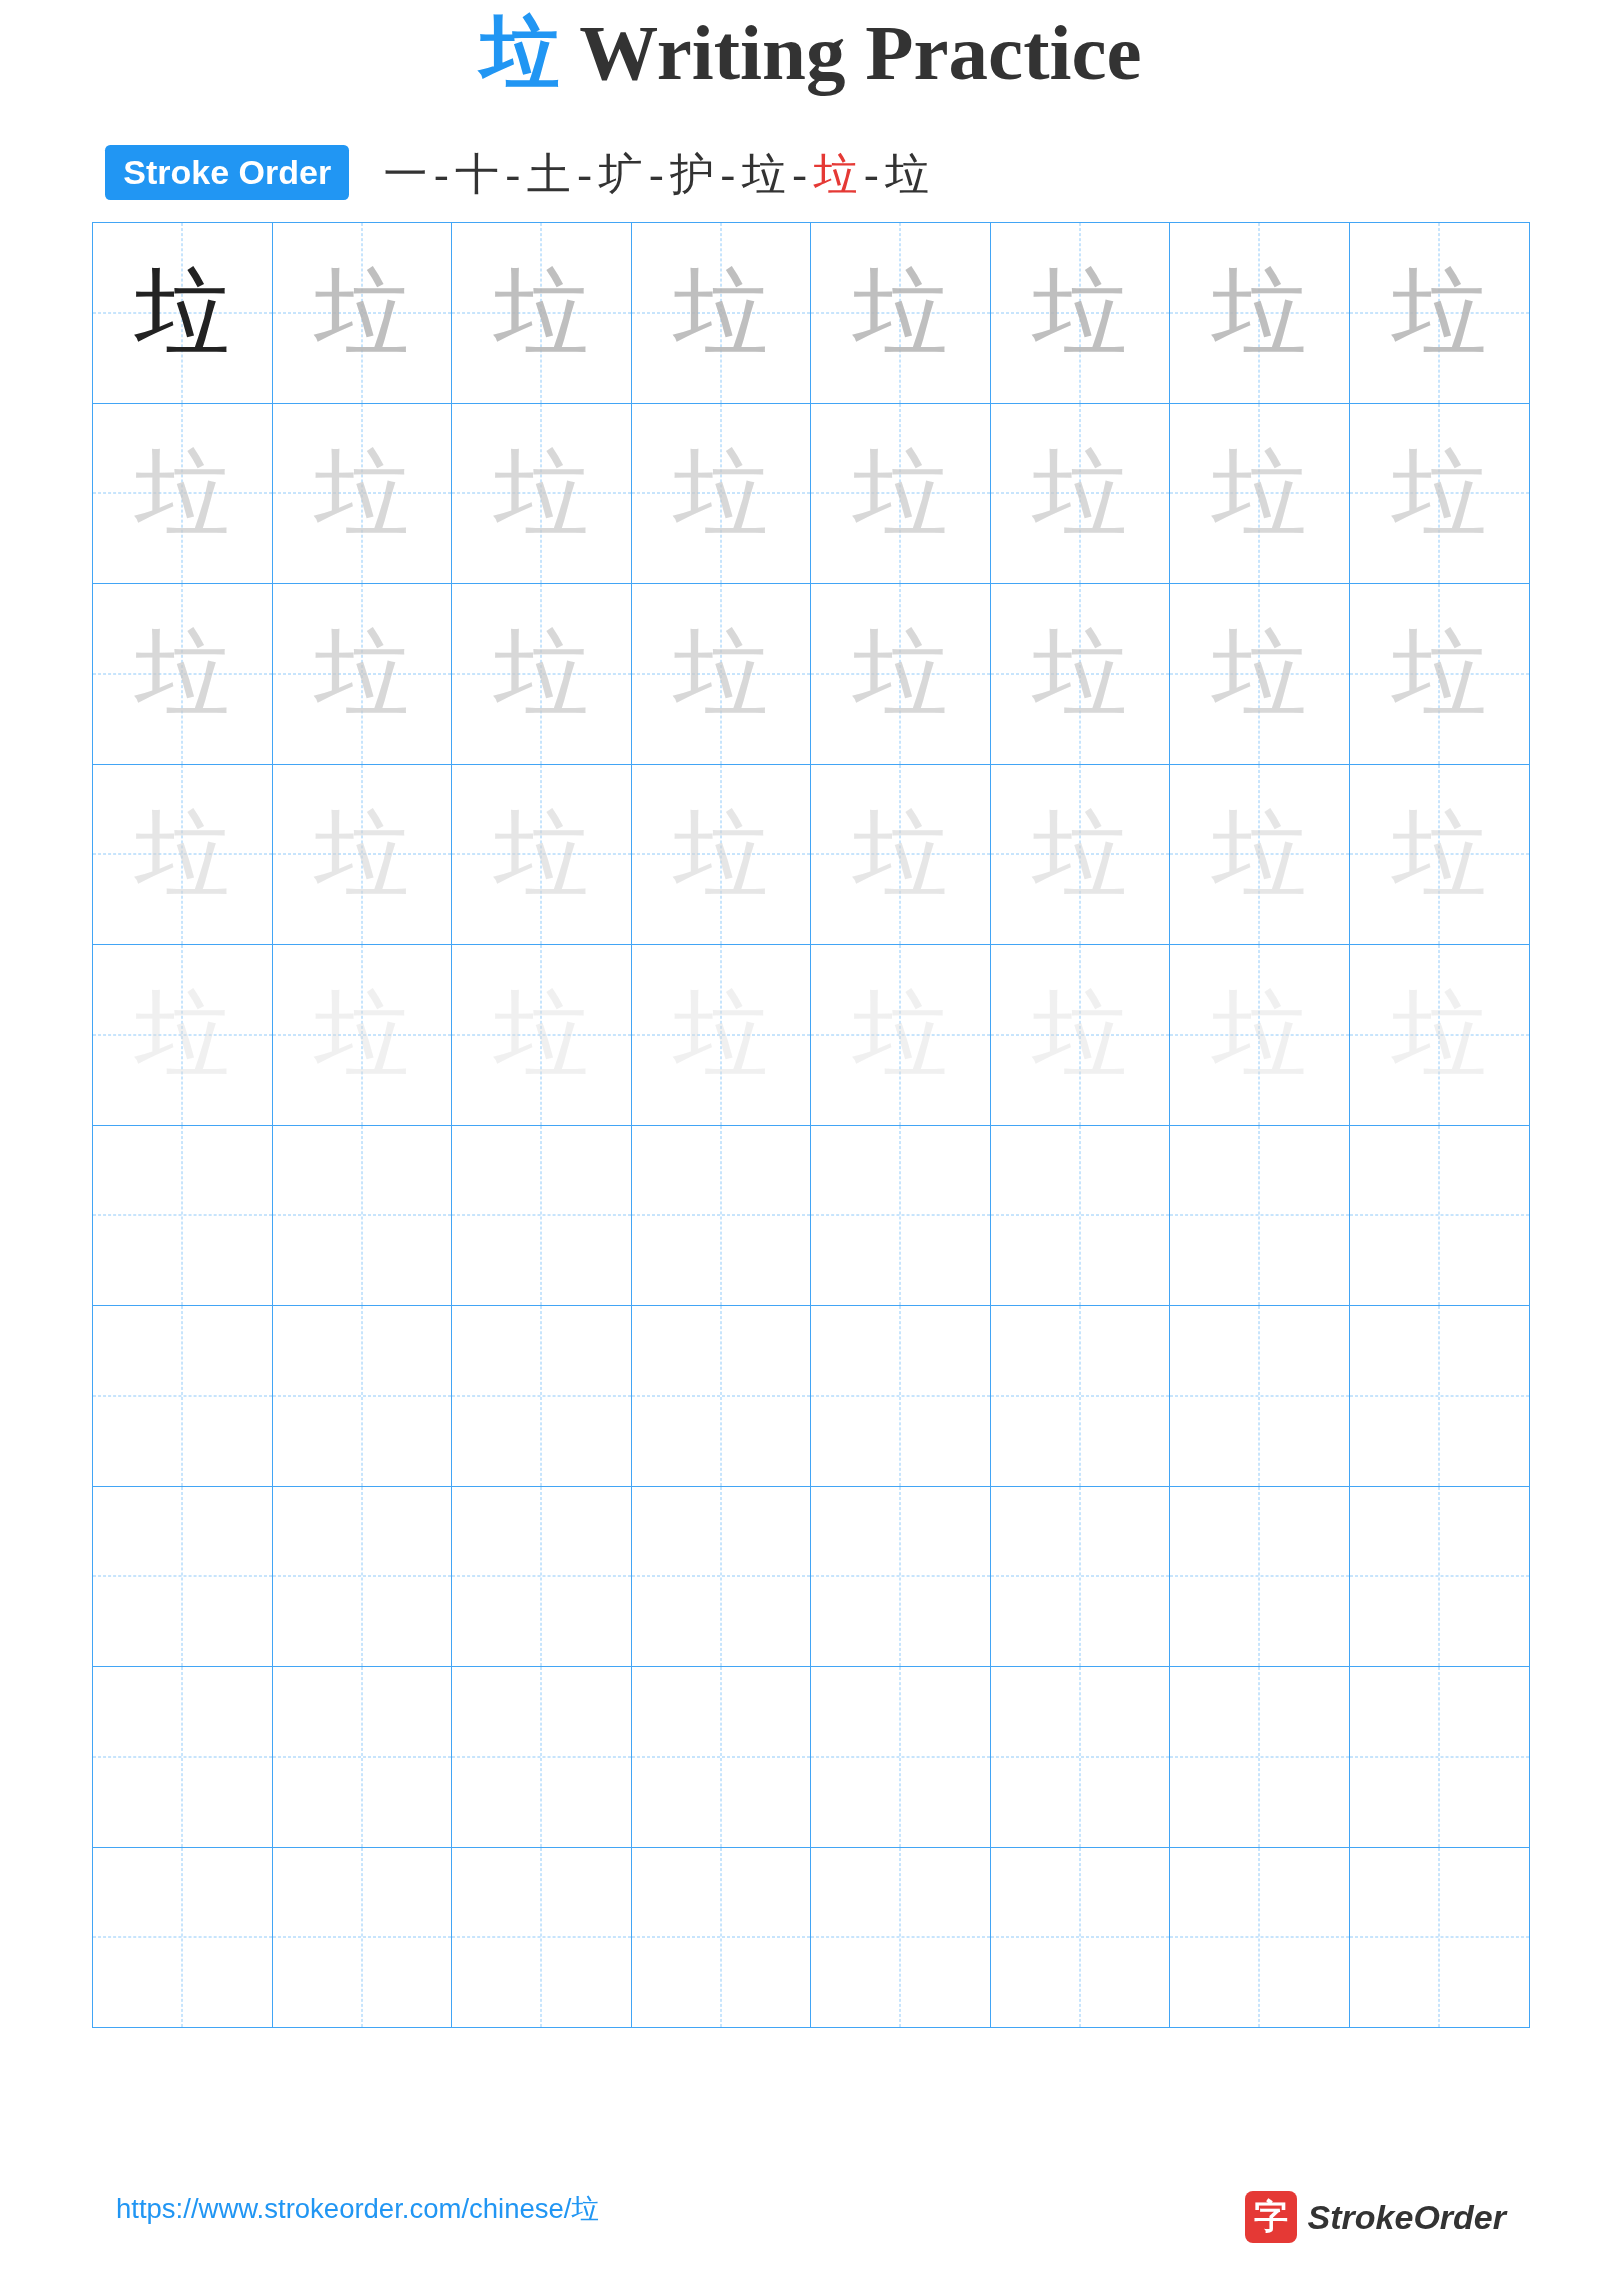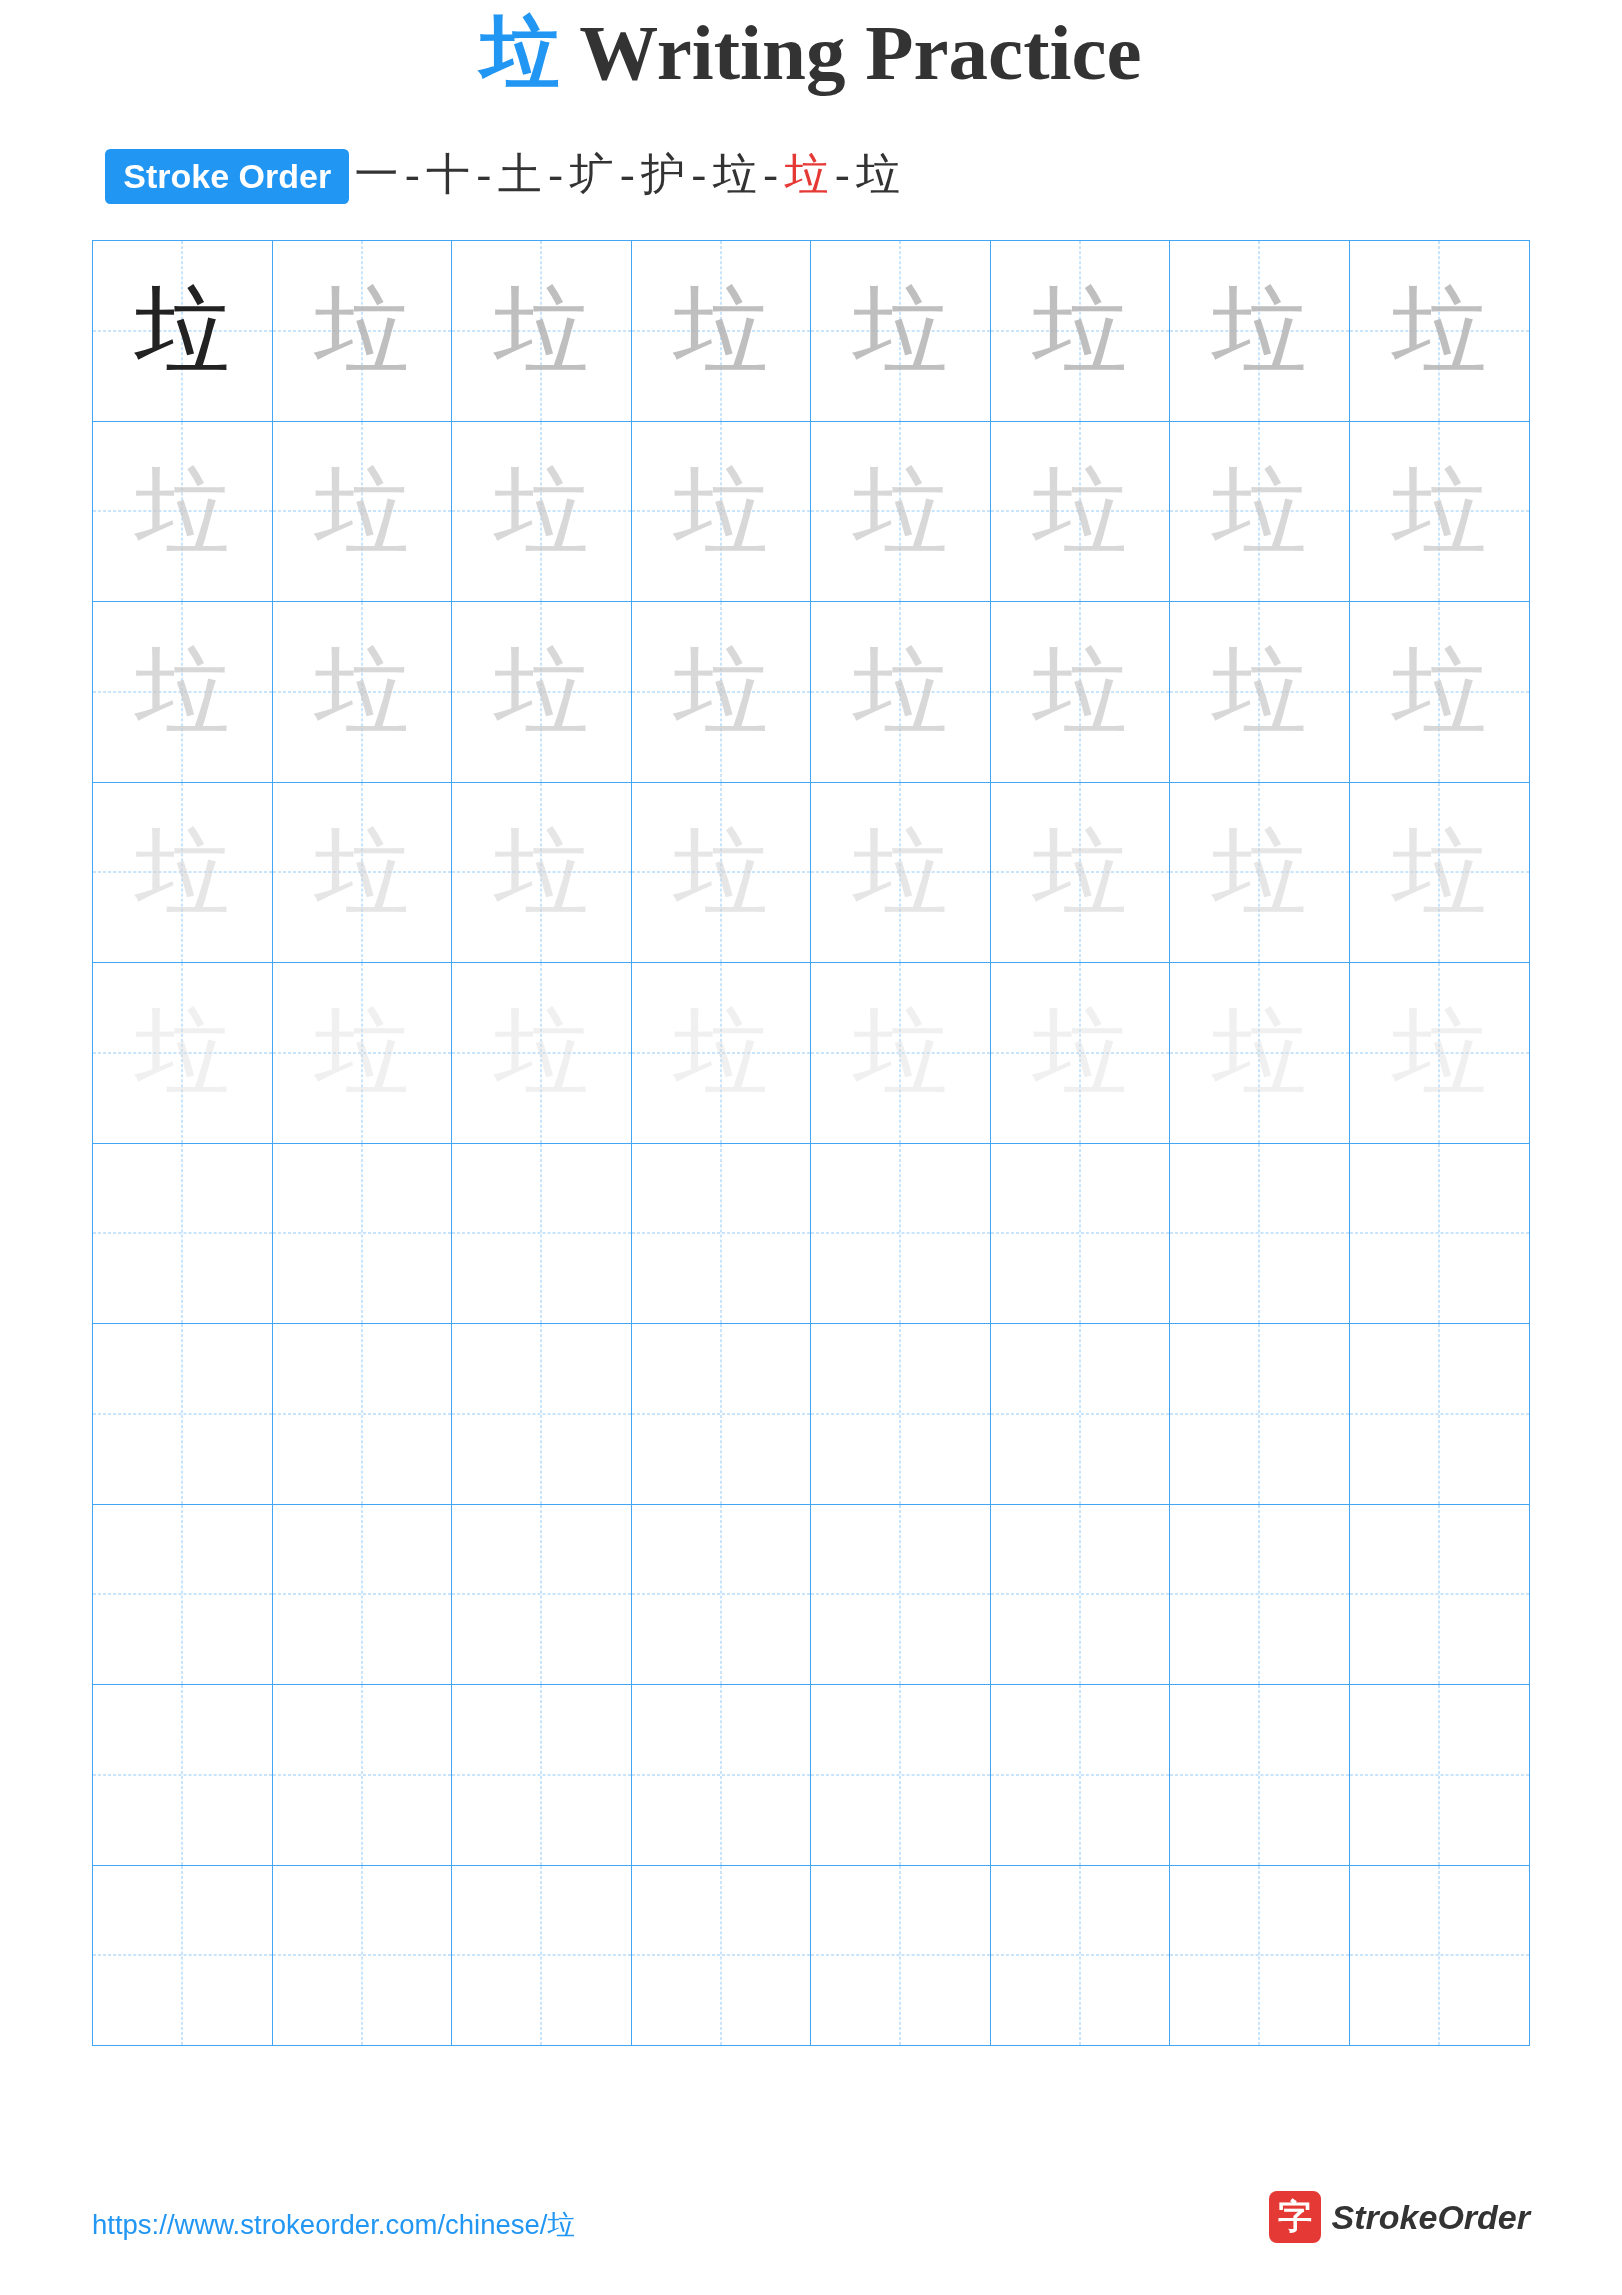--- a/index.html
+++ b/index.html
@@ -20,24 +20,24 @@
       font-weight: bold;
       color: #333;
     }
 
     .page-title .char {
       color: #2196F3;
     }
 
     .stroke-order-row {
       display: flex;
-      align-items: flex-end;
+      align-items: flex-start;
       padding-left: 105px;
-      margin-bottom: 36px;
-      gap: 5px;
+      margin-bottom: 18px;
+      gap: 34px;
     }
 
     .stroke-order-badge {
       background: #2196F3;
       color: white;
       padding: 7.9px 18.3px;
       border-radius: 5.2px;
       font-size: 34px;
       font-weight: bold;
       font-family: sans-serif;
@@ -140,23 +140,23 @@
       color: rgba(220,220,220,0.42);
     }
 
     
     .footer {
       position: absolute;
       bottom: 52px;
       left: 0;
       right: 0;
       display: flex;
-      align-items: flex-end;
+      align-items: flex-start;
       justify-content: space-between;
-      padding: 0 92px;
+      padding: 0 116px;
     }
 
     .footer-url {
       color: #2196F3;
       font-size: 27.5px;
       font-family: sans-serif;
     }
 
     .footer-logo {
       display: flex;

